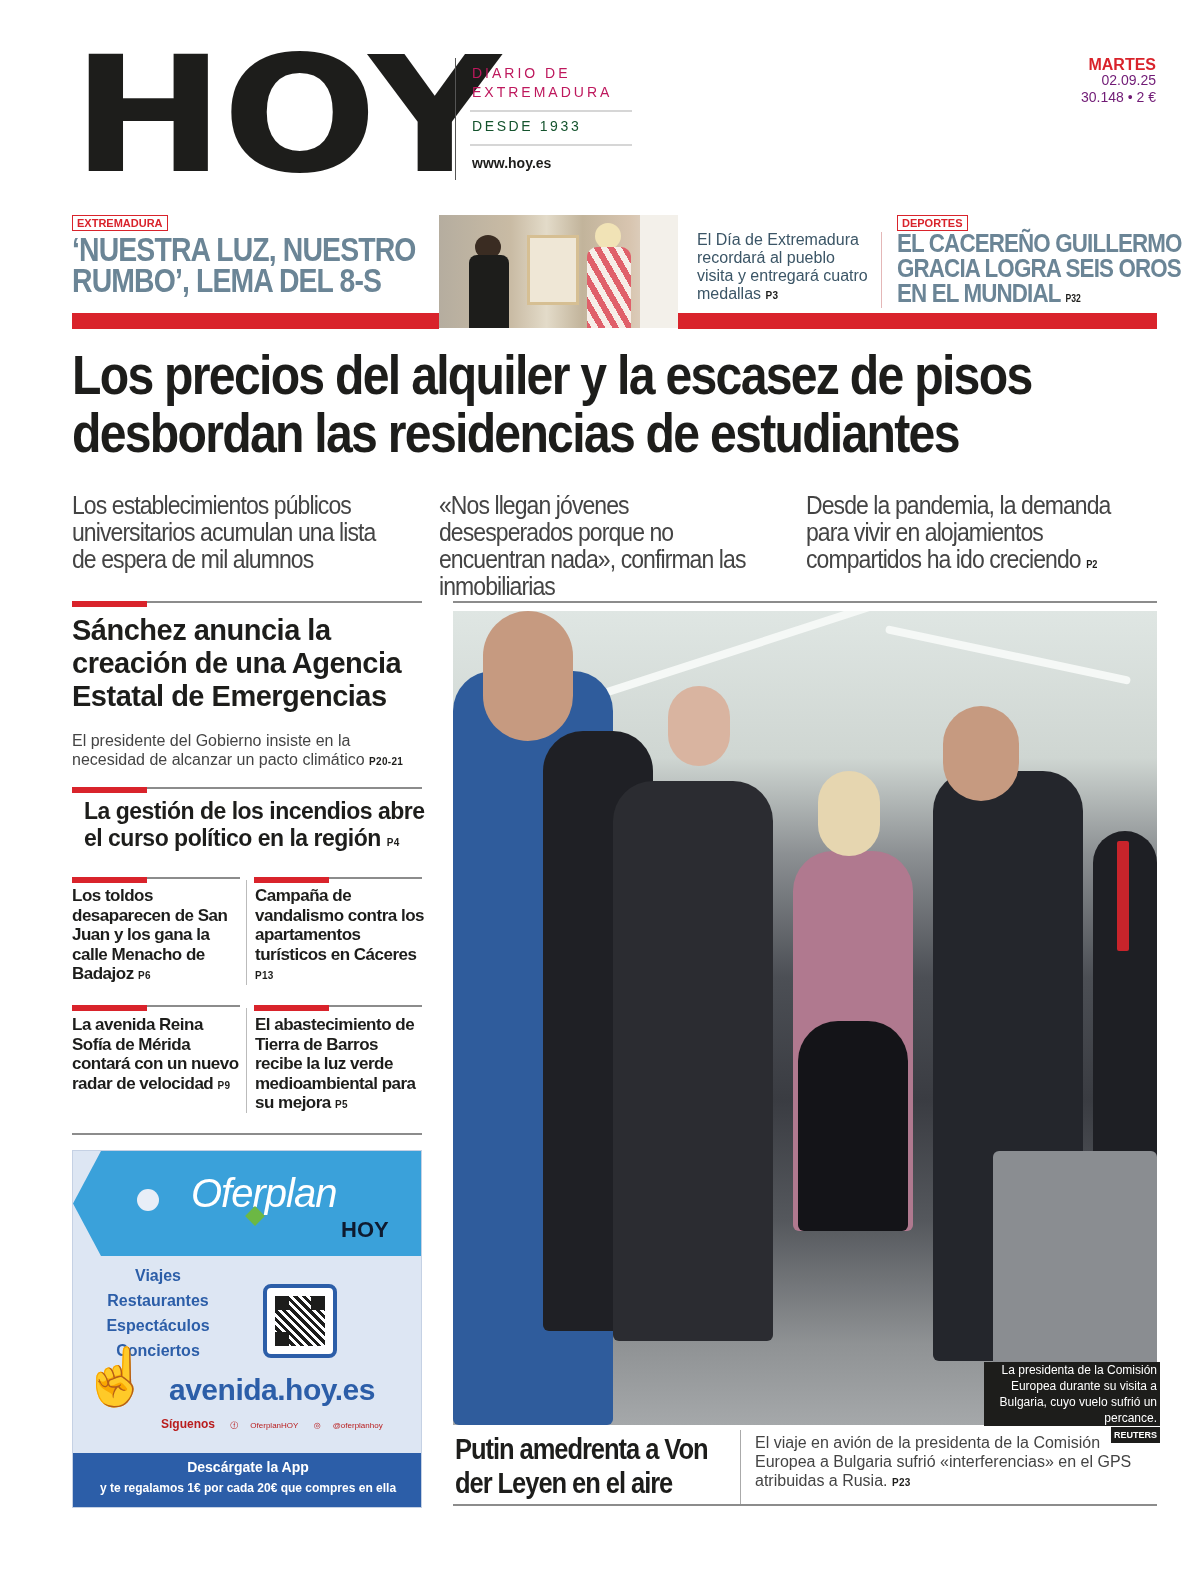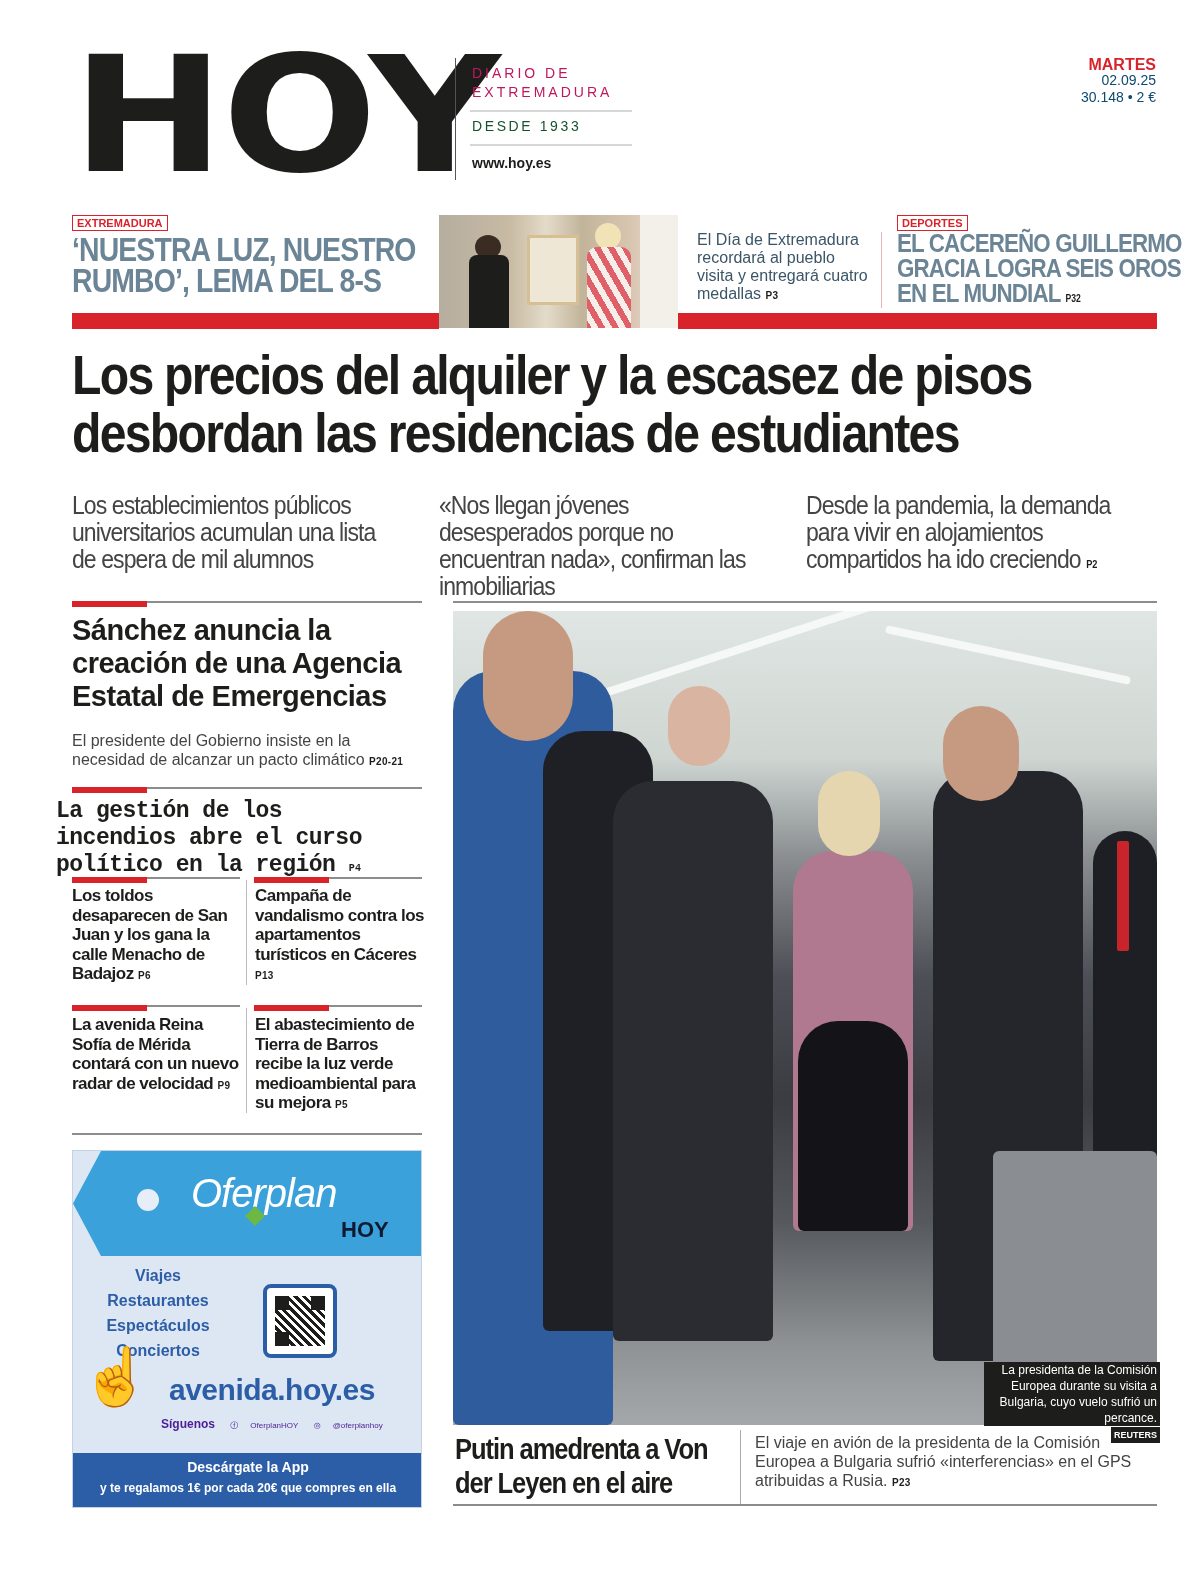--- a/index.html
+++ b/index.html
@@ -9,21 +9,21 @@
     .abs { position: absolute; }
 
     
     .logo { left: 72px; top: 36px; font-family: "DejaVu Sans", sans-serif; font-weight: bold; font-size: 160px; line-height: 160px; letter-spacing: -2px; color: #1d1d1b; transform: scaleX(1.14); transform-origin: left top; }
     .mast-divider { left: 455px; top: 58px; width: 1px; height: 122px; background: #555; }
     .mast-sub { left: 472px; top: 64px; width: 160px; font-size: 14px; letter-spacing: 3px; line-height: 19px; color: #be185d; }
     .mast-line { left: 470px; width: 162px; height: 2px; background: #d6d6d6; }
     .mast-since { left: 472px; top: 118px; font-size: 14px; letter-spacing: 2.6px; color: #14532d; }
     .mast-web { left: 472px; top: 155px; font-size: 14px; font-weight: bold; color: #1d1d1b; }
     .mast-day { right: 44px; top: 56px; text-align: right; font-size: 16px; font-weight: bold; color: #d9232b; }
-    .mast-date { right: 44px; top: 72px; text-align: right; font-size: 14px; color: #0c4a6e; line-height: 17px; }
+    .mast-date { right: 44px; top: 72px; text-align: right; font-size: 14px; color: #701a75; line-height: 17px; }
 
     
     .tag { border: 1px solid #d9232b; color: #d9232b; font-size: 11px; font-weight: bold; padding: 1px 4px; line-height: 12px; background: #fff; }
     .strip-title { font-family: "Liberation Sans", sans-serif; font-weight: bold; color: #6b8596; font-size: 33px; line-height: 31px; letter-spacing: -1px; transform: scaleX(0.86); transform-origin: left top; white-space: nowrap; }
     .strip-photo { left: 439px; top: 215px; width: 239px; height: 113px; overflow: hidden;
       background: linear-gradient(90deg, #b5ad9f 0%, #c9bba4 30%, #e3dbc9 45%, #c2b49b 60%, #d8c5b0 80%, #e9e5de 100%); }
     .strip-text { left: 697px; top: 231px; width: 175px; font-size: 16px; line-height: 18px; color: #3b5566; }
     .pg { font-size: 10px; font-weight: bold; color: #1d1d1b; letter-spacing: 0.3px; }
     .strip-vdiv { left: 881px; top: 232px; width: 1px; height: 76px; background: #e4b7b7; }
     .red-bar { height: 16px; background: #d9232b; top: 313px; }
@@ -31,41 +31,41 @@
     
     .headline { left: 72px; top: 346px; width: 1150px; font-family: "Liberation Sans", sans-serif; font-weight: bold; font-size: 56px; line-height: 58px; letter-spacing: -2px; color: #1d1d1b; transform: scaleX(0.86); transform-origin: left top; }
     .deck { top: 492px; width: 340px; font-size: 25px; line-height: 27px; color: #444; letter-spacing: -1px; transform: scaleX(0.92); transform-origin: left top; }
 
     
     .rule-grey { height: 2px; background: #8c8c8c; }
     .rule-red { height: 6px; background: #d9232b; }
     .story-h { font-weight: bold; color: #1d1d1b; letter-spacing: -0.5px; }
     .story-lead { left: 72px; top: 614px; width: 350px; font-size: 29px; line-height: 33px; }
     .story-sub { left: 72px; top: 731px; width: 350px; font-size: 16px; line-height: 19px; color: #444; }
-    .story-2 { left: 56px; top: 798px; width: 350px; font-size: 23px; line-height: 27px; font-family: Liberation Mono, monospace; }
+    .story-2 { left: 84px; top: 798px; width: 350px; font-size: 23px; line-height: 27px; }
     .story-sm { width: 170px; font-size: 17px; line-height: 19.5px; }
     .col-vdiv { width: 1px; background: #bbb; }
 
     
     .ad { left: 72px; top: 1150px; width: 350px; height: 358px; overflow: hidden; background: #dde6f3; border: 1px solid #c5d1e4; }
     .ad-tag { left: 0; top: 0; width: 350px; height: 105px; background: #3aa1da; clip-path: polygon(8% 0, 100% 0, 100% 100%, 8% 100%, 0 50%); }
     .ad-hole { left: 64px; top: 38px; width: 22px; height: 22px; border-radius: 50%; background: #e8eef7; }
     .ad-brand { left: 118px; top: 20px; font-size: 40px; font-style: italic; color: #ffffff; letter-spacing: -1px; }
     .ad-brand-hoy { left: 268px; top: 66px; font-size: 22px; font-weight: bold; color: #0e1a2f; }
     .ad-leaf { left: 175px; top: 58px; width: 14px; height: 14px; background: #6cb844; transform: rotate(45deg); }
     .ad-list { left: 20px; top: 112px; width: 130px; text-align: center; font-size: 16px; font-weight: bold; color: #2c5ea8; line-height: 25px; }
     .ad-qr { left: 190px; top: 133px; width: 74px; height: 74px; border: 4px solid #2c5ea8; border-radius: 8px; background: #fff; }
     .ad-qr-inner { position: absolute; left: 8px; top: 8px; width: 50px; height: 50px;
       background:
         linear-gradient(#1d1d1b,#1d1d1b) 0 0/14px 14px no-repeat,
         linear-gradient(#1d1d1b,#1d1d1b) 36px 0/14px 14px no-repeat,
         linear-gradient(#1d1d1b,#1d1d1b) 0 36px/14px 14px no-repeat,
         repeating-linear-gradient(45deg, #1d1d1b 0 3px, #fff 3px 6px); }
     .ad-url { left: 96px; top: 222px; font-size: 30px; font-weight: bold; color: #2c5ea8; letter-spacing: -0.5px; }
-    .ad-follow { left: 88px; top: 266px; font-size: 12px; font-weight: bold; color: #4c1d95; white-space: nowrap; }
+    .ad-follow { left: 88px; top: 266px; font-size: 12px; font-weight: bold; color: #b91c1c; white-space: nowrap; }
     .ad-follow span { margin-right: 12px; }
     .ad-follow .small { font-size: 8px; font-weight: normal; }
     .ad-hand { left: 8px; top: 198px; font-size: 56px; color: #1d1d1b; line-height: 56px; }
     .ad-bottom { left: 0; top: 302px; width: 350px; height: 56px; background: #2c5ea8; color: #fff; text-align: center; }
     .ad-bottom .l1 { font-size: 14px; font-weight: bold; margin-top: 6px; }
     .ad-bottom .l2 { font-size: 12px; font-weight: bold; margin-top: 6px; }
 
     
     .photo-rule { left: 453px; top: 601px; width: 704px; height: 2px; background: #8c8c8c; }
     .photo { left: 453px; top: 611px; width: 704px; height: 814px; overflow: hidden;

